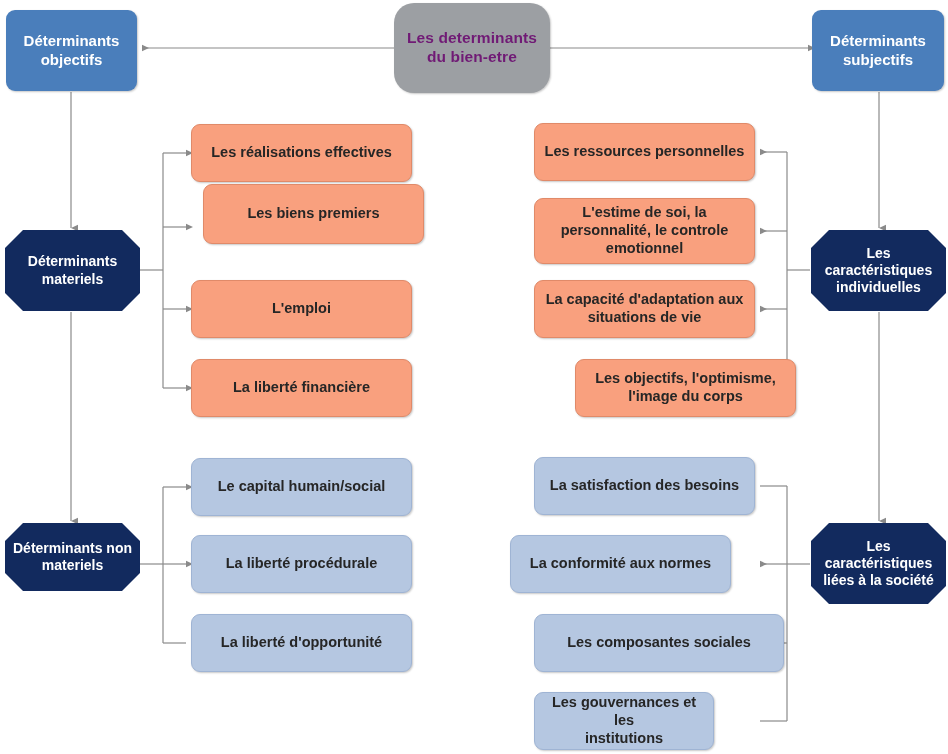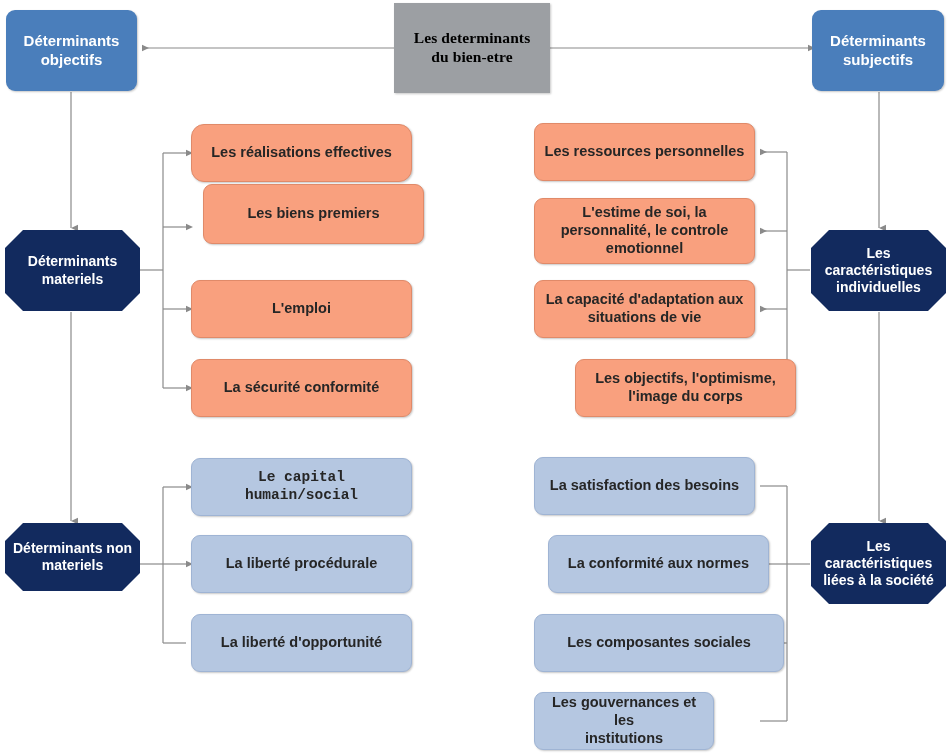--- a/index.html
+++ b/index.html
@@ -15,25 +15,24 @@
     position:absolute;
     display:flex;align-items:center;justify-content:center;
     text-align:center;
     box-sizing:border-box;
     line-height:1.22;
     font-weight:bold;
     padding:2px 8px;
   }
   
   .n-root{
-    background:#9c9fa3;color:#000000;
-    border-radius:0;
+    background:#9c9fa3;color:#701a75;
+    border-radius:20px;
     font-size:15.5px;
     letter-spacing:.1px;
-    font-family:Liberation Serif, serif;
   }
   .n-top{
     background:#4a7ebb;color:#ffffff;
     border-radius:9px;
     font-size:15px;
   }
   
   .n-oct{
     background:#122a5e;color:#ffffff;
     font-size:14px;
@@ -128,60 +127,60 @@
   </div>
 
   <div class="node n-oct" style="left:811px;top:230px;width:135px;height:81px;">
     <span>Les<br>caractéristiques<br>individuelles</span>
   </div>
 
   <div class="node n-oct" style="left:811px;top:523px;width:135px;height:81px;">
     <span>Les<br>caractéristiques<br>liées à la société</span>
   </div>
 
-  <div class="node n-card c-orange" style="left:191px;top:124px;width:221px;height:58px;border-radius:13px;">
+  <div class="node n-card c-orange" style="left:191px;top:124px;width:221px;height:58px;">
     <span>Les réalisations effectives</span>
   </div>
   <div class="node n-card c-orange" style="left:191px;top:184px;width:221px;height:60px;margin-left:12px;">
     <span>Les biens premiers</span>
   </div>
   <div class="node n-card c-orange" style="left:191px;top:280px;width:221px;height:58px;">
     <span>L'emploi</span>
   </div>
   <div class="node n-card c-orange" style="left:191px;top:359px;width:221px;height:58px;">
-    <span>La sécurité conformité</span>
+    <span>La liberté financière</span>
   </div>
 
   <div class="node n-card c-orange" style="left:534px;top:123px;width:221px;height:58px;">
     <span>Les ressources personnelles</span>
   </div>
   <div class="node n-card c-orange" style="left:534px;top:198px;width:221px;height:66px;">
     <span>L'estime de soi, la<br>personnalité, le controle<br>emotionnel</span>
   </div>
   <div class="node n-card c-orange" style="left:534px;top:280px;width:221px;height:58px;">
     <span>La capacité d'adaptation aux<br>situations de vie</span>
   </div>
   <div class="node n-card c-orange" style="left:534px;top:359px;width:221px;height:58px;margin-left:41px;">
     <span>Les objectifs, l'optimisme,<br>l'image du corps</span>
   </div>
 
-  <div class="node n-card c-blue" style="left:191px;top:458px;width:221px;height:58px;font-family:Liberation Mono, monospace;">
+  <div class="node n-card c-blue" style="left:191px;top:458px;width:221px;height:58px;">
     <span>Le capital humain/social</span>
   </div>
   <div class="node n-card c-blue" style="left:191px;top:535px;width:221px;height:58px;">
     <span>La liberté procédurale</span>
   </div>
   <div class="node n-card c-blue" style="left:191px;top:614px;width:221px;height:58px;">
     <span>La liberté d'opportunité</span>
   </div>
 
   <div class="node n-card c-blue" style="left:534px;top:457px;width:221px;height:58px;">
     <span>La satisfaction des besoins</span>
   </div>
-  <div class="node n-card c-blue" style="left:548px;top:535px;width:221px;height:58px;">
+  <div class="node n-card c-blue" style="left:510px;top:535px;width:221px;height:58px;">
     <span>La conformité aux normes</span>
   </div>
   <div class="node n-card c-blue" style="left:534px;top:614px;width:250px;height:58px;">
     <span>Les composantes sociales</span>
   </div>
   <div class="node n-card c-blue" style="left:534px;top:692px;width:180px;height:58px;">
     <span>Les gouvernances et les<br>institutions</span>
   </div>
 
 </div>

